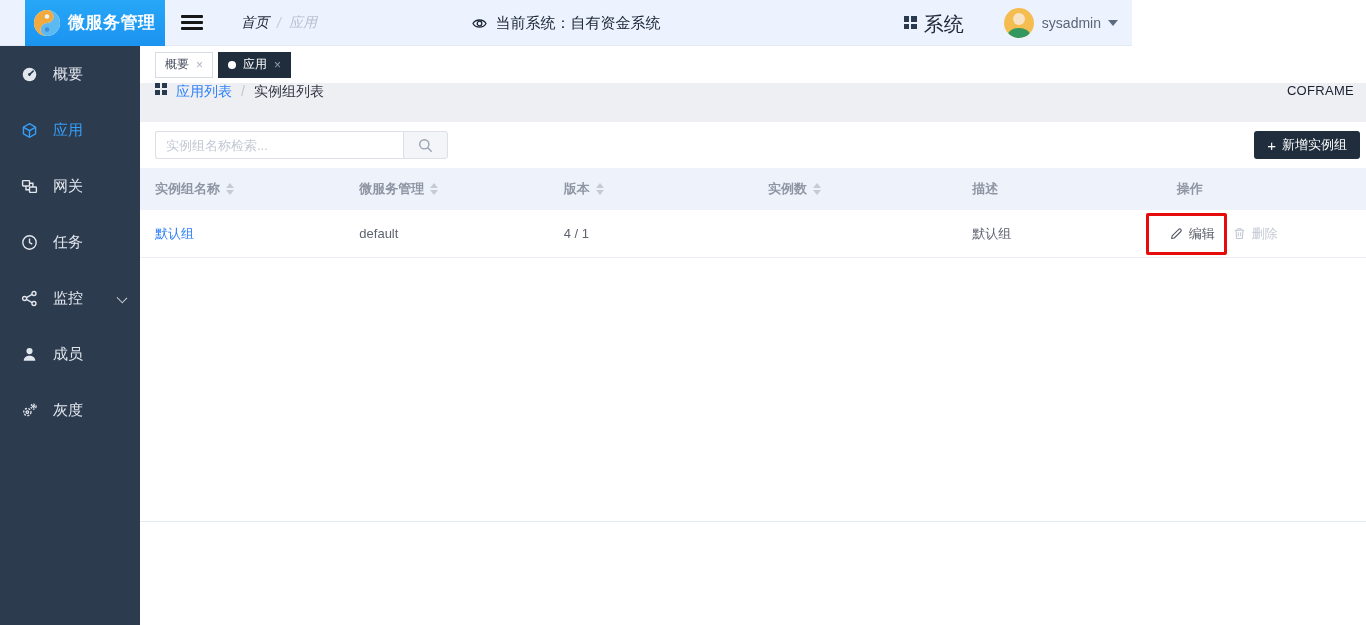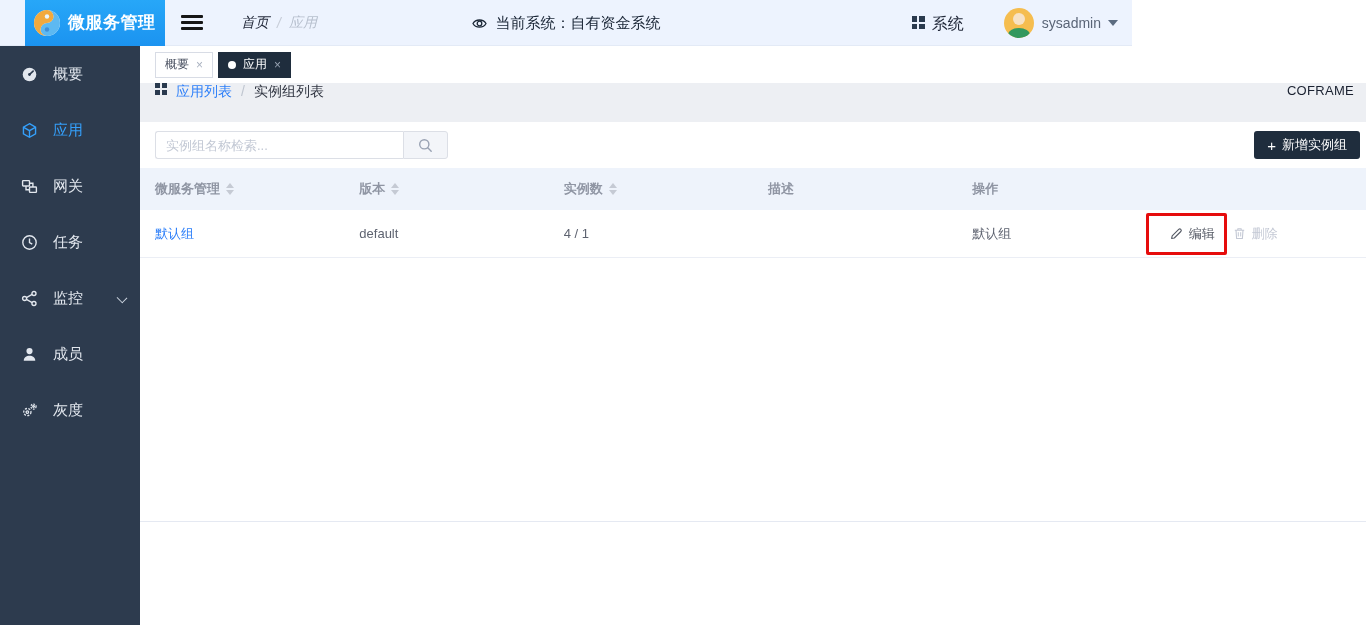--- a/index.html
+++ b/index.html
@@ -17,21 +17,21 @@
   .hamburger div { height:3px; background:#161616; border-radius:1px; }
   .crumb { margin-left:38px; font-size:14px; display:flex; gap:8px; align-items:center;font-style:italic; }
   .crumb .home { color:#22293a; cursor:pointer; }
   .crumb .sep { color:#c7cdd8; }
   .crumb .cur { color:#b6bfcd; }
   .sys-center { position:absolute; left:50%; top:0; height:46px; transform:translateX(-50%);
                 display:flex; align-items:center; gap:8px; font-size:15px; color:#182435; }
   .top-right { margin-left:auto; display:flex; align-items:center; padding-right:14px; }
   .grid-icon { width:13px; height:13px; display:grid; grid-template-columns:1fr 1fr; gap:2px; }
   .grid-icon div { background:#2a3a4e; }
-  .sys-label { font-size:16px; color:#22293a; margin:3px 0 0 7px; cursor:pointer; }
+  .sys-label { font-size:20px; color:#22293a; margin:3px 0 0 7px; cursor:pointer; }
   .avatar { width:30px; height:30px; border-radius:50%; background:#f5bd4f; position:relative;
             overflow:hidden; margin-left:40px; cursor:pointer; flex:0 0 30px; }
   .avatar .head { position:absolute; top:5px; left:9px; width:12px; height:12px; border-radius:50%; background:#f7e2c4; }
   .avatar .torso { position:absolute; bottom:-3px; left:4px; width:22px; height:13px;
                    border-radius:50% 50% 0 0; background:#32985f; }
   .username { font-size:14px; color:#5a6577; margin-left:8px; cursor:pointer; }
   .caret-down { width:0; height:0; border-left:5px solid transparent; border-right:5px solid transparent;
                 border-top:6px solid #5b6b80; margin-left:7px; cursor:pointer; }
 
   
@@ -238,20 +238,27 @@
         <path d="M9.8 9.8 L13.2 13.2" stroke="#99a2b3" stroke-width="1.4" stroke-linecap="round"></path>
       </svg>
     </div>
     <button class="add-btn">
       <span class="plus">+</span>
       <span>新增实例组</span>
     </button>
   </div>
 
   <div class="thead">
+    <div class="th">
+      <span>实例组名称</span>
+      <span class="sorter">
+          <span class="s-up"></span>
+          <span class="s-dn"></span>
+        </span>
+    </div>
     <div class="th">
       <span>微服务管理</span>
       <span class="sorter">
           <span class="s-up"></span>
           <span class="s-dn"></span>
         </span>
     </div>
     <div class="th">
       <span>版本</span>
       <span class="sorter">

